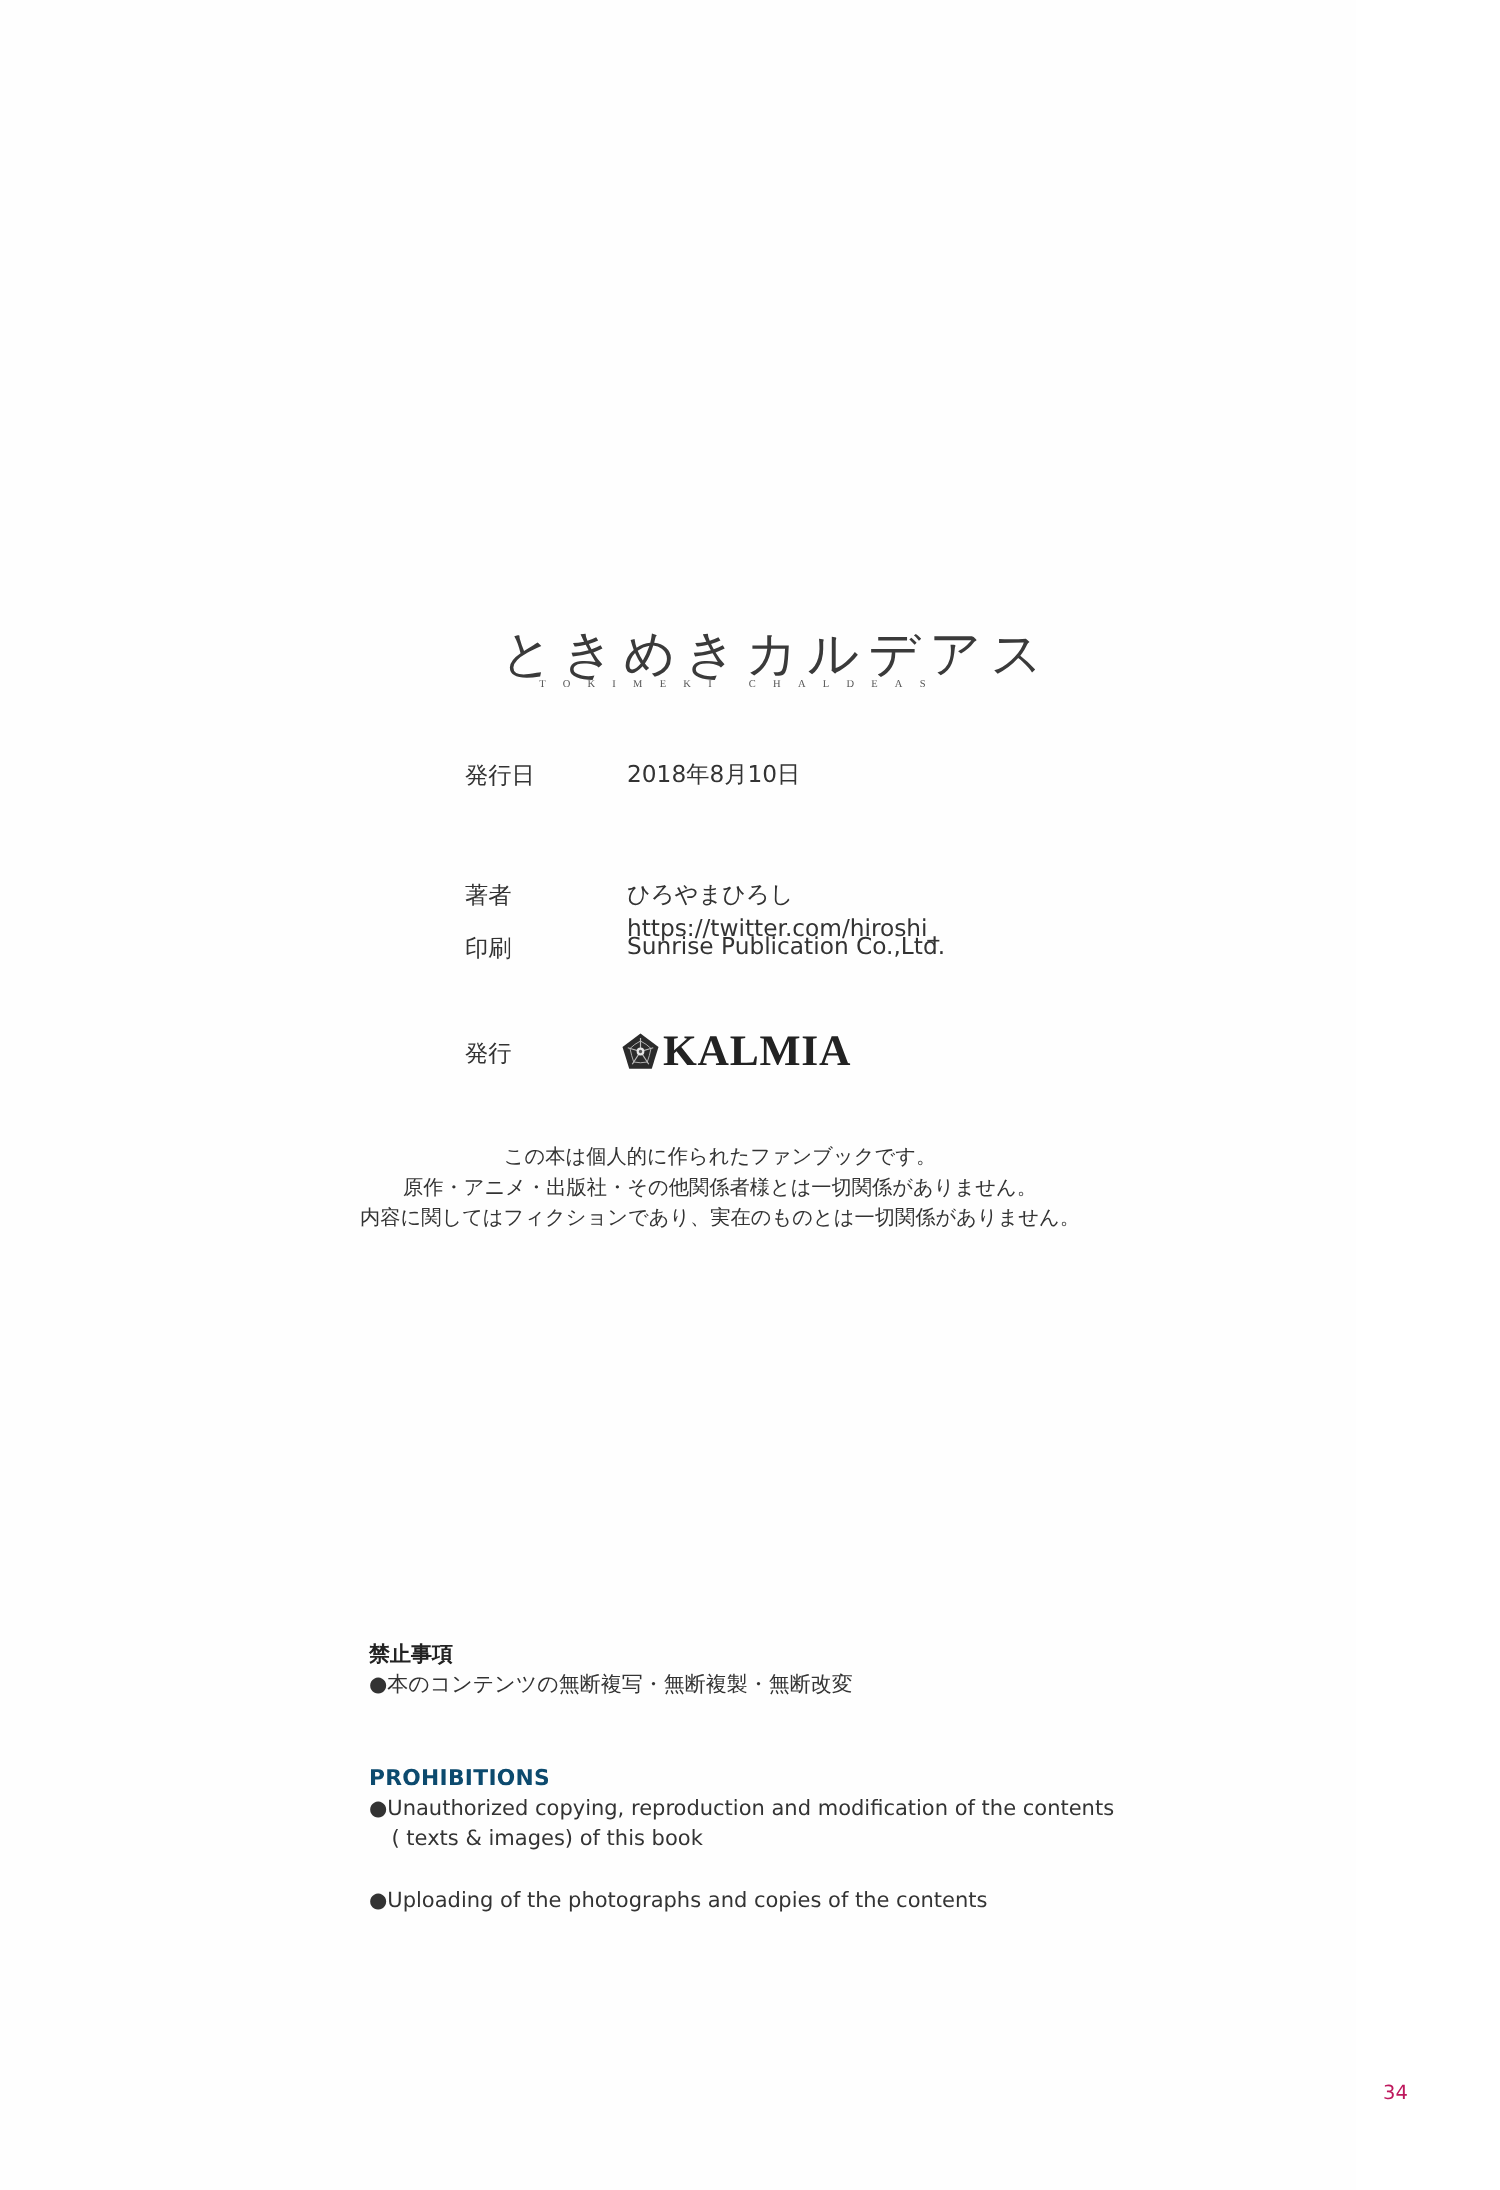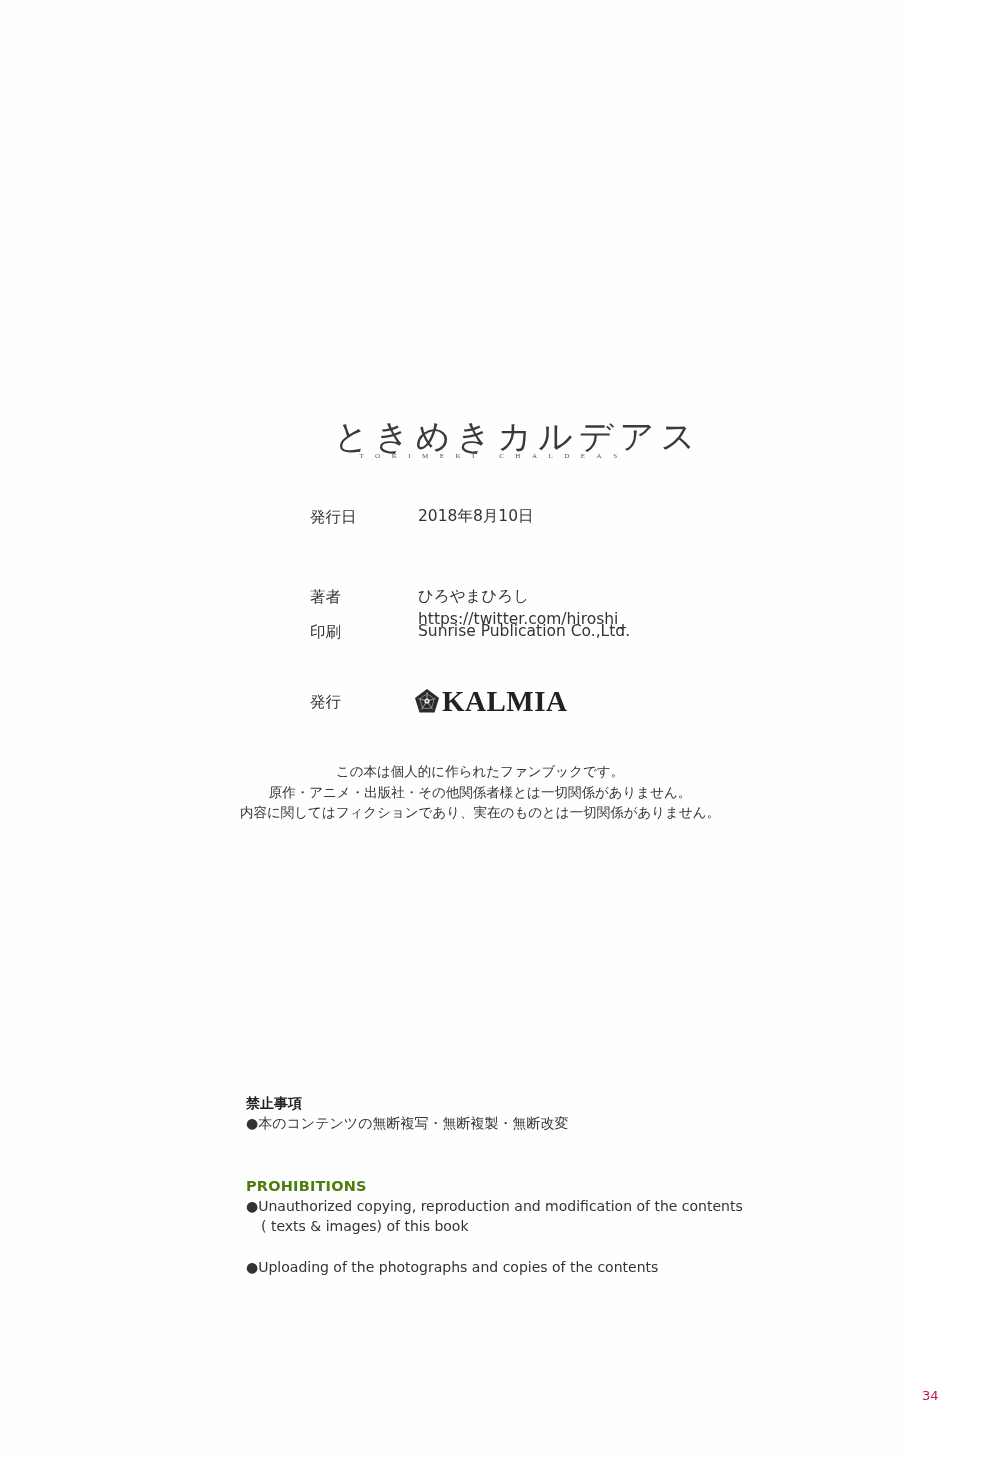--- a/index.html
+++ b/index.html
@@ -125,21 +125,21 @@
     .proh-item .cont {
       padding-left: 15px;
     }
     .gap-jp { height: 20px; }
     .gap-en-head { height: 22px; }
     .gap-en { height: 20px; }
     .proh-heading-en {
       font-weight: bold;
       font-size: 14.5px;
       line-height: 20px;
-      color: #4d7c0f;
+      color: #0c4a6e;
       letter-spacing: 0.2px;
     }
 
     .page-number {
       position: absolute;
       left: 922px;
       top: 1388px;
       font-size: 13px;
       color: #be185d;
     }

